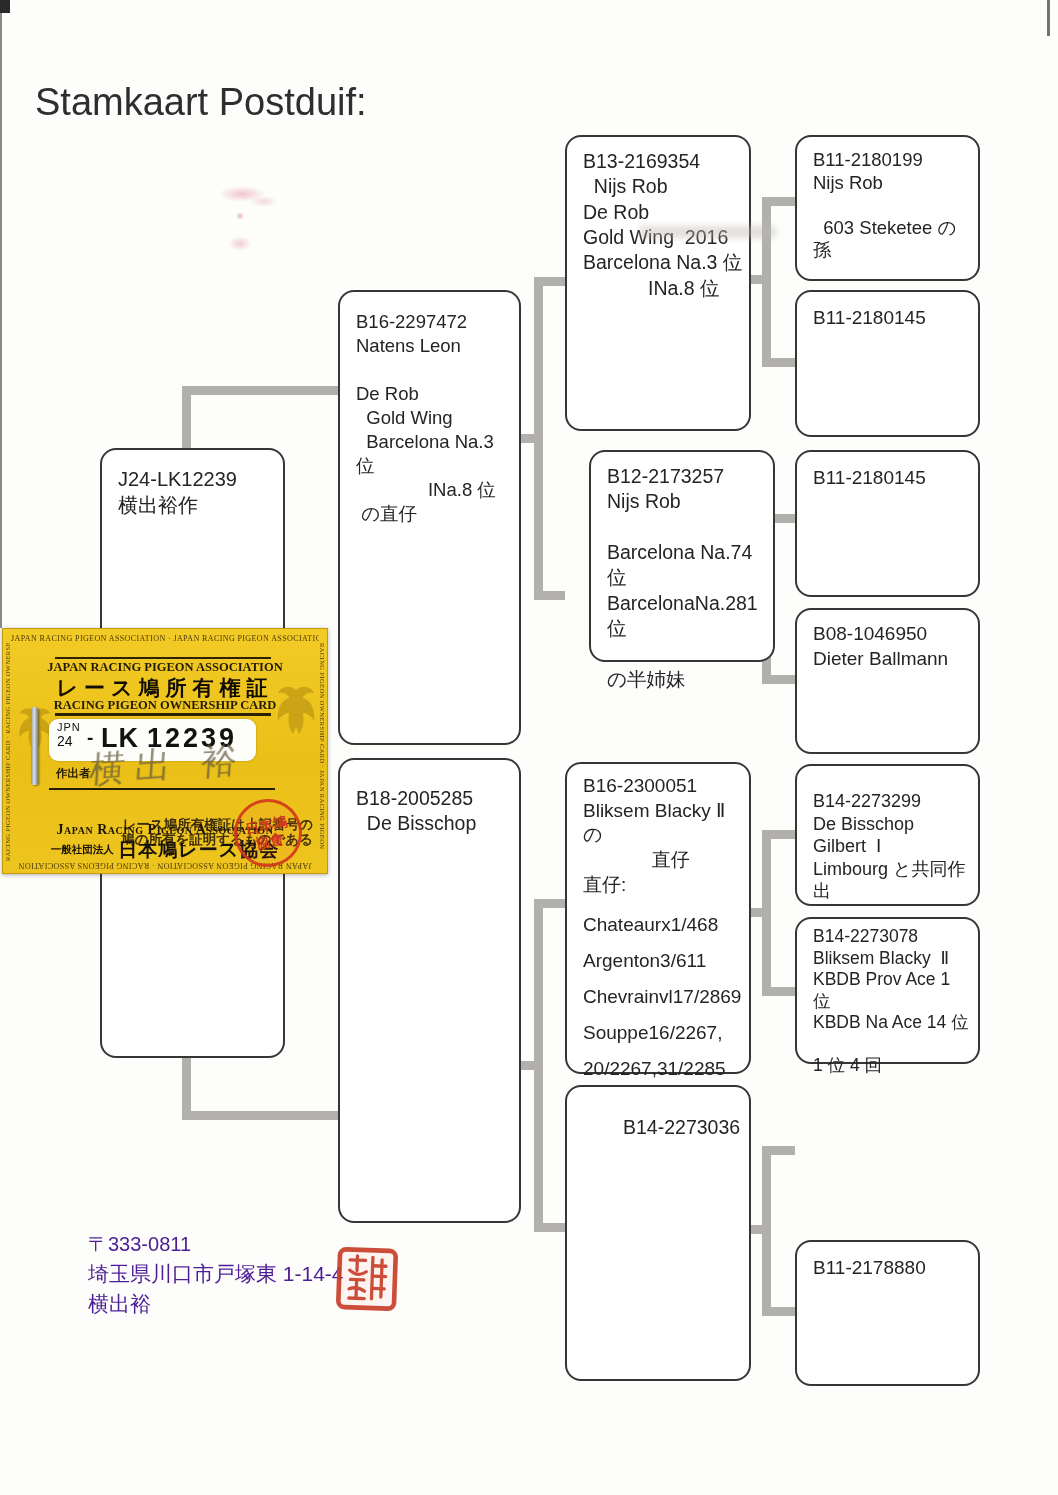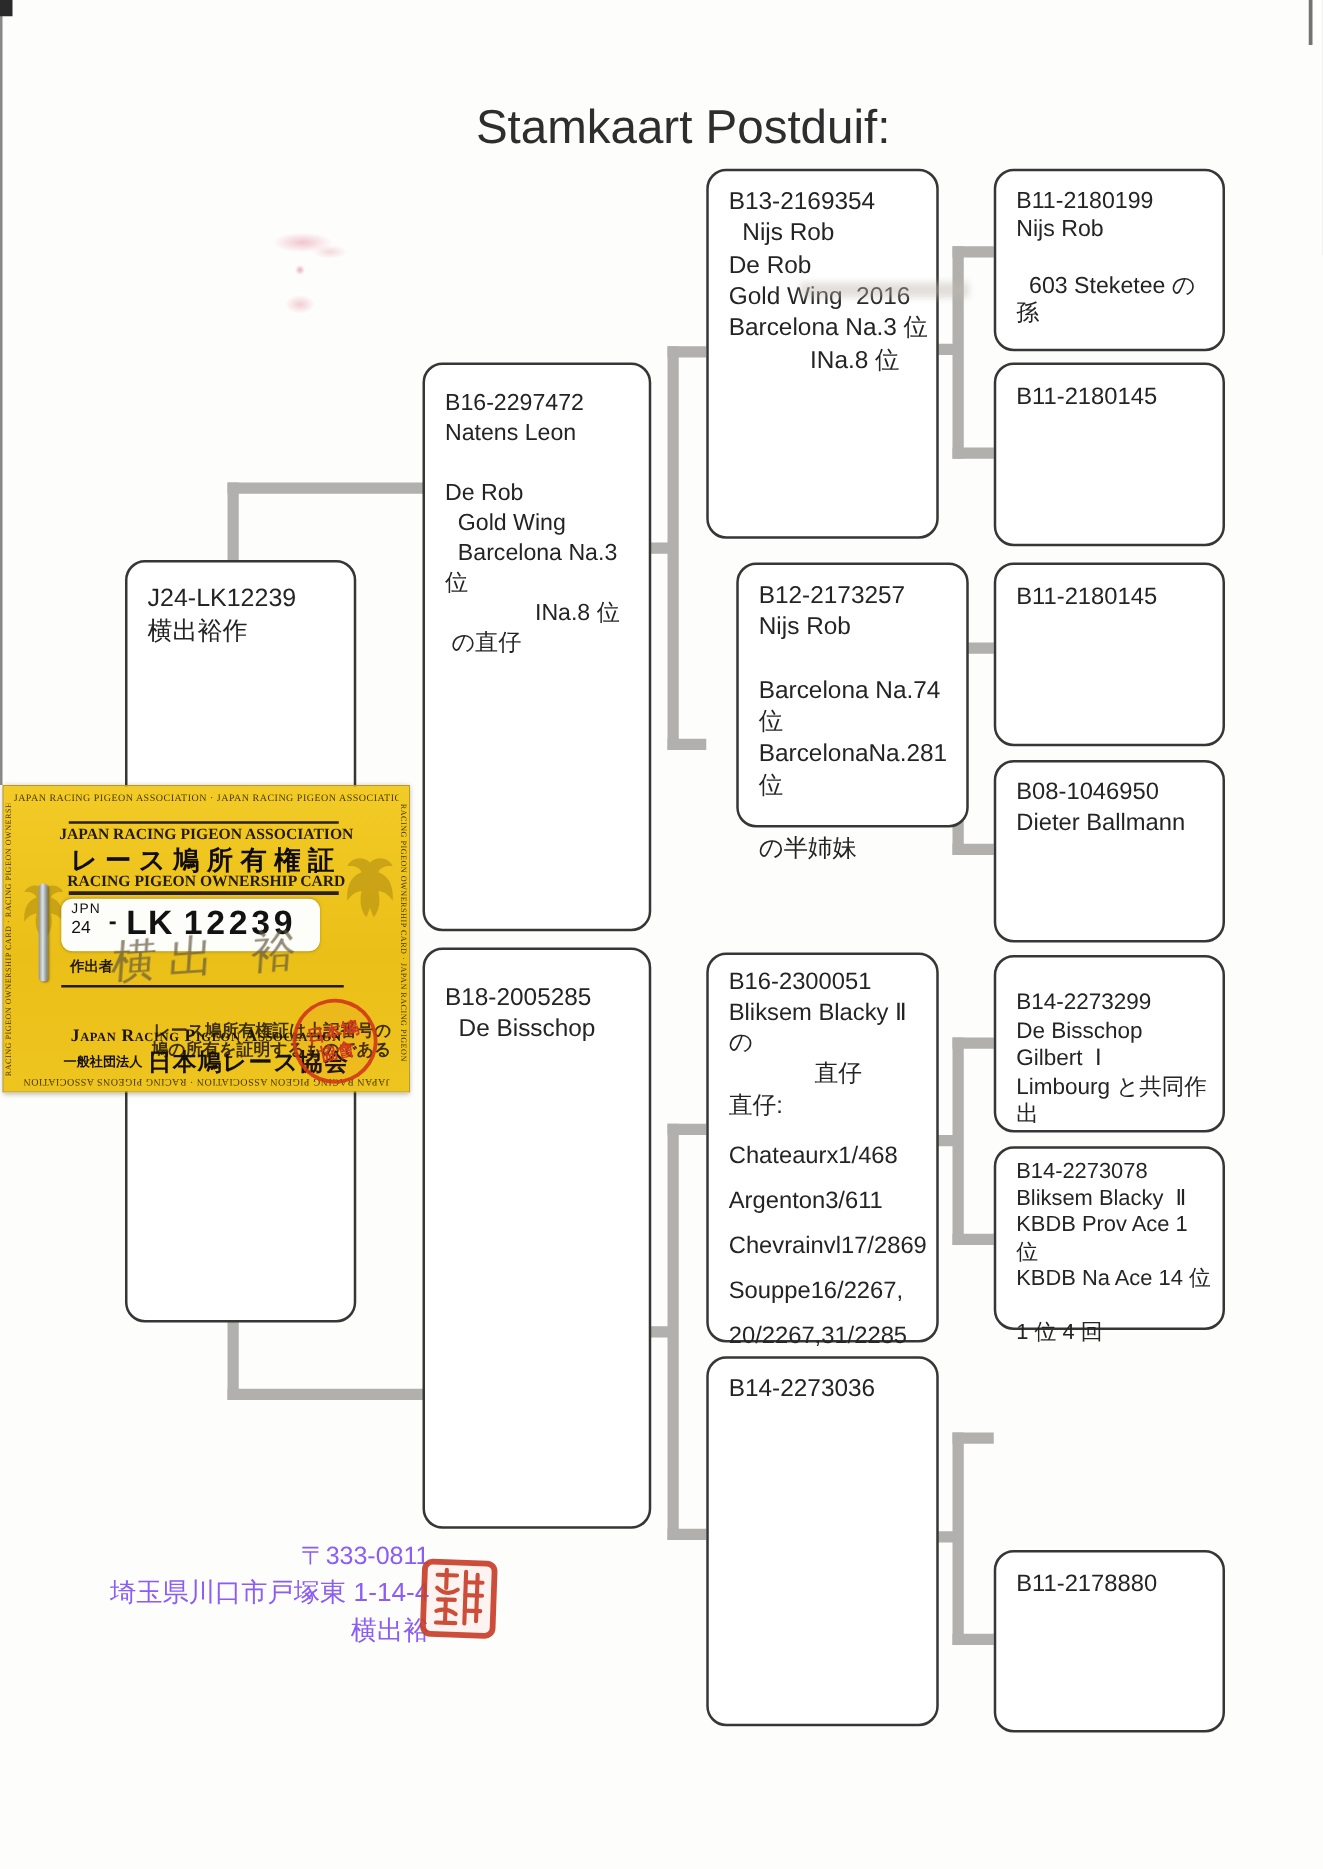--- a/index.html
+++ b/index.html
@@ -1,18 +1,18 @@
 <!DOCTYPE html>
 <html><head>
 <meta charset="utf-8">
 <style>
   html,body{margin:0;padding:0;background:#e9e9e9;}
   .page{position:relative;width:1058px;height:1495px;margin:0 auto;background:#fdfdfc;
         font-family:"Liberation Sans","DejaVu Sans",sans-serif;overflow:hidden;}
-  .title{position:absolute;left:0;right:0;top:56px;text-align:center;padding-left:35px;
+  .title{position:absolute;left:0;right:0;top:56px;padding-left:35px;
          font-size:38px;font-weight:400;color:#2e2e2e;letter-spacing:0px;}
   
   .box{position:absolute;border:2.5px solid #363636;border-radius:16px;background:#fff;box-sizing:border-box;z-index:2;}
   .bt{white-space:pre-wrap;font-size:19px;line-height:1.3;color:#242424;padding:10px 6px 0 16px;}
   .conn{position:absolute;background:#b2b0ad;z-index:1;}
   
   .card{position:absolute;left:2px;top:628px;width:326px;height:246px;z-index:5;
         background:linear-gradient(180deg,#f3cb26,#eabf18 55%,#eec41e);
         border:1px solid #c19a10;box-shadow:0 1px 4px rgba(0,0,0,.3);box-sizing:border-box;}
   .cbt{position:absolute;font-family:"Liberation Serif","DejaVu Serif",serif;font-size:8px;
@@ -54,21 +54,21 @@
   .assoc-seal{position:absolute;left:231px;top:170px;width:62px;height:62px;border-radius:50%;
               border:3.5px solid rgba(208,55,28,.9);background:rgba(235,80,50,.07);z-index:7;
               display:flex;flex-direction:column;align-items:center;justify-content:center;
               transform:rotate(-12deg);color:#d03a1e;font-weight:700;font-size:14px;line-height:1.15;}
   .staple{position:absolute;left:28px;top:78px;width:7px;height:78px;border-radius:3px;z-index:8;
           background:linear-gradient(90deg,#8b9296,#dde2e4 45%,#767e84);box-shadow:1.5px 1px 1.5px rgba(70,70,60,.55);}
   .eagle{position:absolute;opacity:.48;z-index:0;}
   .eagle.l{left:14px;top:52px;width:36px;height:100px;}
   .eagle.r{left:272px;top:30px;width:42px;height:108px;transform:scaleX(-1);}
   
-  .footer{position:absolute;left:88px;top:1231px;color:#8b5cf6;z-index:2;text-align:right;}
+  .footer{position:absolute;left:88px;top:1231px;color:#4c1d95;z-index:2;}
   .footer .postal{font-size:20px;}
   .footer .addr{font-size:21px;margin-top:2px;}
   .footer .name{font-size:21px;margin-top:2px;}
   .personal-seal{position:absolute;left:336px;top:1247px;width:62px;height:64px;transform:rotate(2deg);opacity:.92;z-index:3;}
   
   .art{position:absolute;pointer-events:none;z-index:9;}
   .smudge{border-radius:50%;}
 </style>
 </head>
 <body>
@@ -154,21 +154,21 @@
 Bliksem Blacky Ⅱ の
              直仔
 直仔:</div>
     <div class="bt" style="padding-top:0;margin-top:10px;font-size:19px;line-height:36px;">Chateaurx1/468
 Argenton3/611
 Chevrainvl17/2869
 Souppe16/2267,
 20/2267,31/2285</div>
   </div>
   <div class="box" style="left:565px;top:1085px;width:186px;height:296px;">
-    <div class="bt" style="padding-top:12px;font-size:19.5px;">B14-2273036</div>
+    <div class="bt" style="padding-top:28px;font-size:19.5px;margin-left:40px;">B14-2273036</div>
   </div>
 
   <div class="box" style="left:795px;top:135px;width:185px;height:146px;">
     <div class="bt" style="padding-top:12px;font-size:18.5px;line-height:1.22;">B11-2180199
 Nijs Rob
 
   603 Steketee の孫</div>
   </div>
   <div class="box" style="left:795px;top:290px;width:185px;height:147px;">
     <div class="bt" style="padding-top:14px;">B11-2180145</div>

